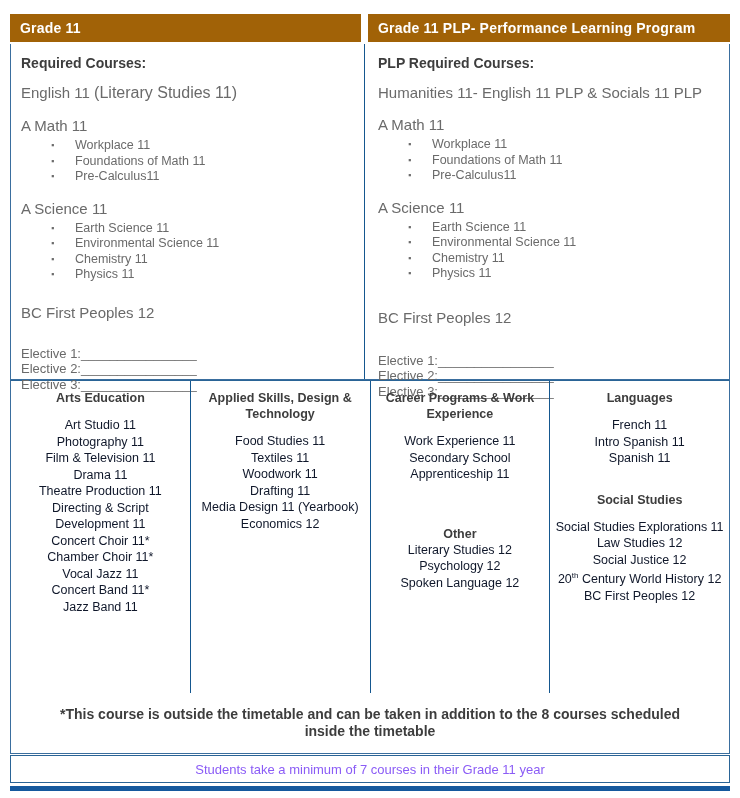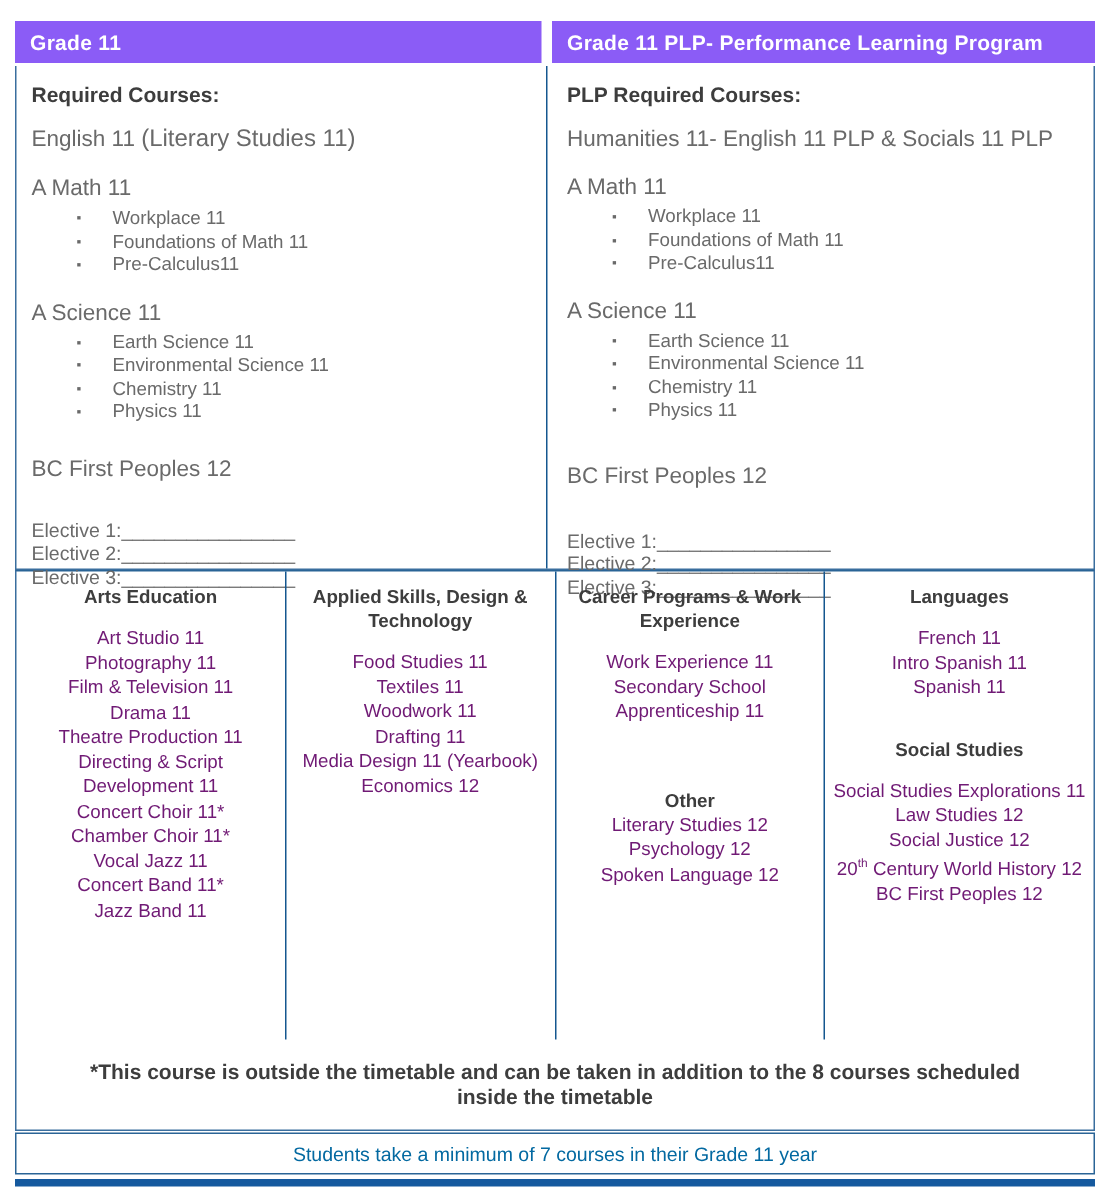--- a/index.html
+++ b/index.html
@@ -1,21 +1,21 @@
 <!DOCTYPE html>
 <html><head>
 <meta charset="utf-8">
 <style>
   html,body{margin:0;padding:0;background:#ffffff;}
   body{width:740px;height:798px;font-family:"Liberation Sans",sans-serif;overflow:hidden;}
   .page{width:740px;height:798px;box-sizing:border-box;padding:14px 10px 0 10px;}
 
   
   .bars{display:flex;gap:7px;height:28px;}
-  .bar{background:#8b5cf6;color:#ffffff;font-weight:bold;font-size:14px;
+  .bar{background:#a16207;color:#ffffff;font-weight:bold;font-size:14px;
        display:flex;align-items:center;padding-left:10px;box-sizing:border-box;letter-spacing:.2px;}
   .bar-left{width:351px;}
   .bar-right{flex:1;align-items:center;}
 
   
   .top-box{margin-top:2px;height:336px;box-sizing:border-box;
            border:1px solid #3A6E9E;border-top:none;display:flex;}
   .top-left{width:354px;box-sizing:border-box;border-right:1px solid #15578F;padding:11px 10px 16px 10px;}
   .top-right{flex:1;padding:11px 12px 0 13px;box-sizing:border-box;}
 
@@ -33,33 +33,33 @@
   .elective{color:#6A6A6A;font-size:13px;line-height:15.5px;}
 
   
   .middle-box{height:374px;box-sizing:border-box;border:1px solid #3A6E9E;border-top:1px solid #2A6496;
               display:flex;flex-direction:column;}
   .cols{display:flex;height:312px;justify-content:flex-end;}
   .col{flex:1;box-sizing:border-box;border-right:1px solid #15578F;padding:9px 5px 0 5px;text-align:center;}
   .col:last-child{border-right:none;}
   .col-title{font-weight:bold;color:#3D3D3D;font-size:12.5px;line-height:16px;}
   .col-items{margin-top:11px;}
-  .item{color:#701a75;font-size:12.5px;line-height:16.5px;}
+  .item{color:#0f172a;font-size:12.5px;line-height:16.5px;}
   .col-subtitle{font-weight:bold;color:#3D3D3D;font-size:12.5px;line-height:16px;}
   .subtitle-career{margin-top:43px;}
   .subtitle-lang{margin-top:25px;}
   .sub-items-lang{margin-top:11px;}
   sup{font-size:8px;}
 
   .note-area{flex:1;display:flex;align-items:center;justify-content:center;}
   .note-text{font-weight:bold;color:#3D3D3D;font-size:14px;line-height:17px;text-align:center;max-width:630px;}
 
   
   .footer-box{margin-top:1px;height:28px;box-sizing:border-box;border:1px solid #2A6496;
-              display:flex;align-items:center;justify-content:center;color:#0369a1;font-size:13px;}
+              display:flex;align-items:center;justify-content:center;color:#8b5cf6;font-size:13px;}
   .bottom-bar{margin-top:3px;height:5px;background:#15599E;}
 </style>
 </head>
 <body>
 
 <div class="page">
 
   <div class="bars">
     <div class="bar bar-left">
       <span>Grade 11</span>

